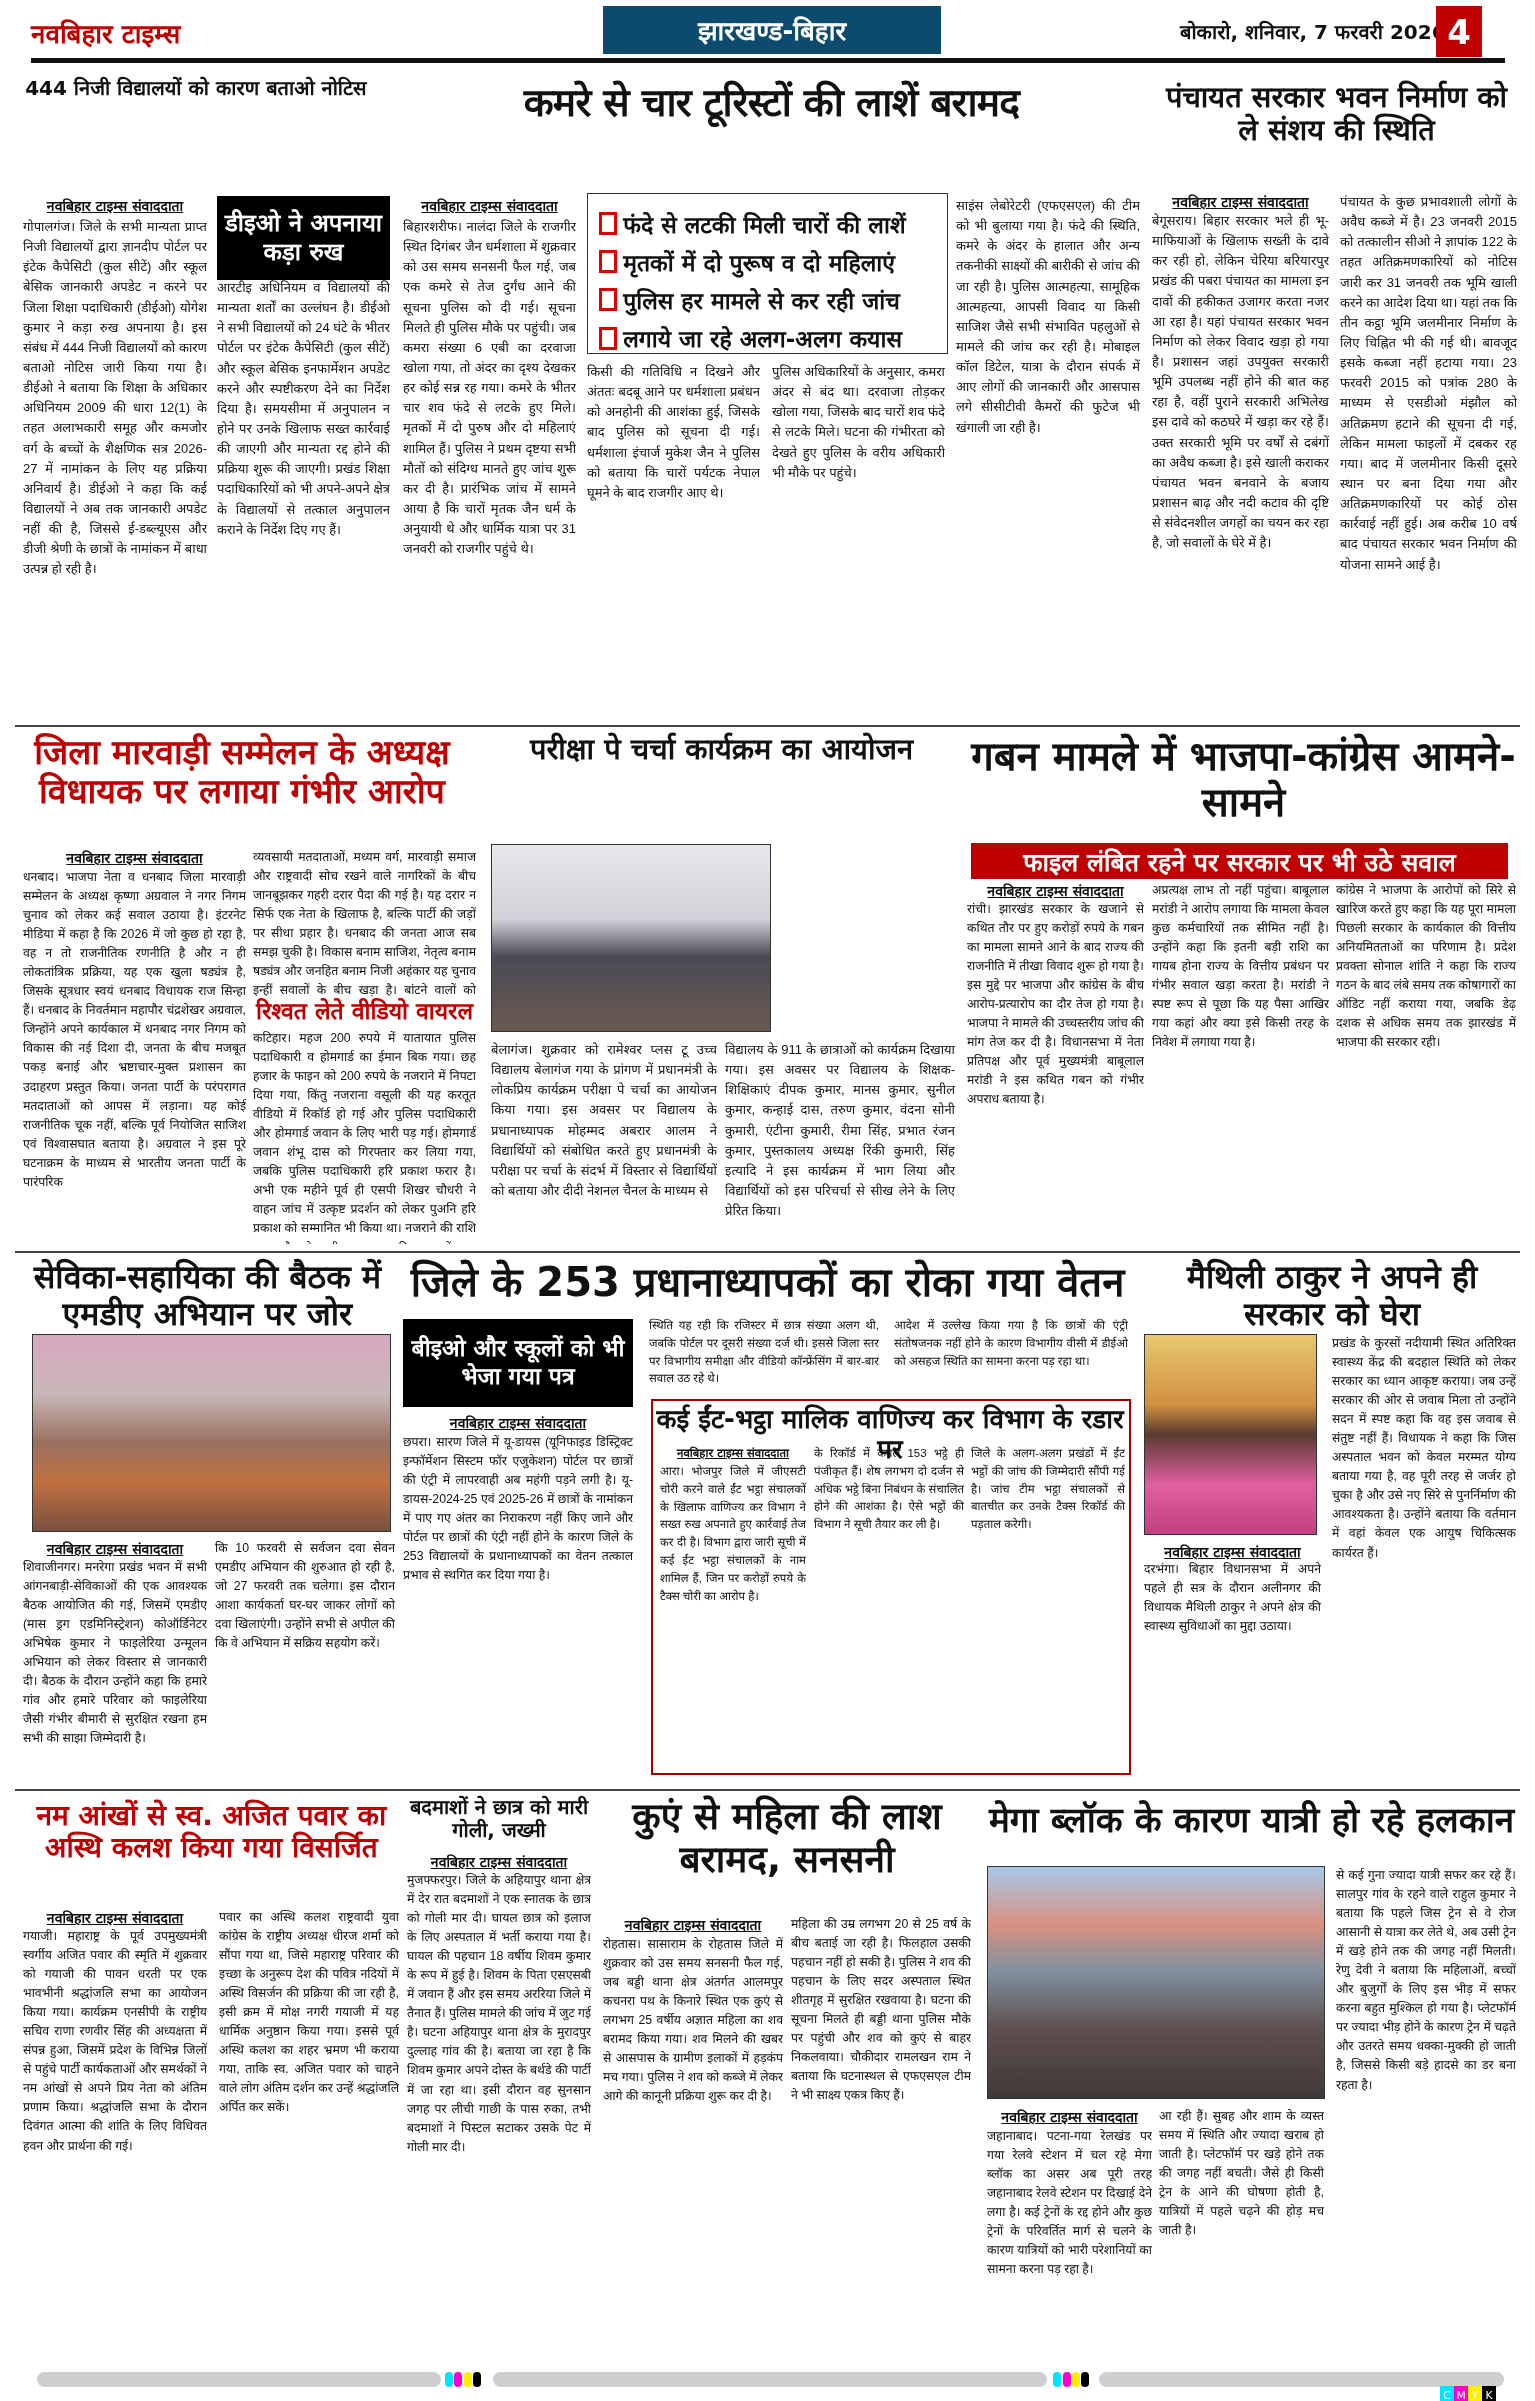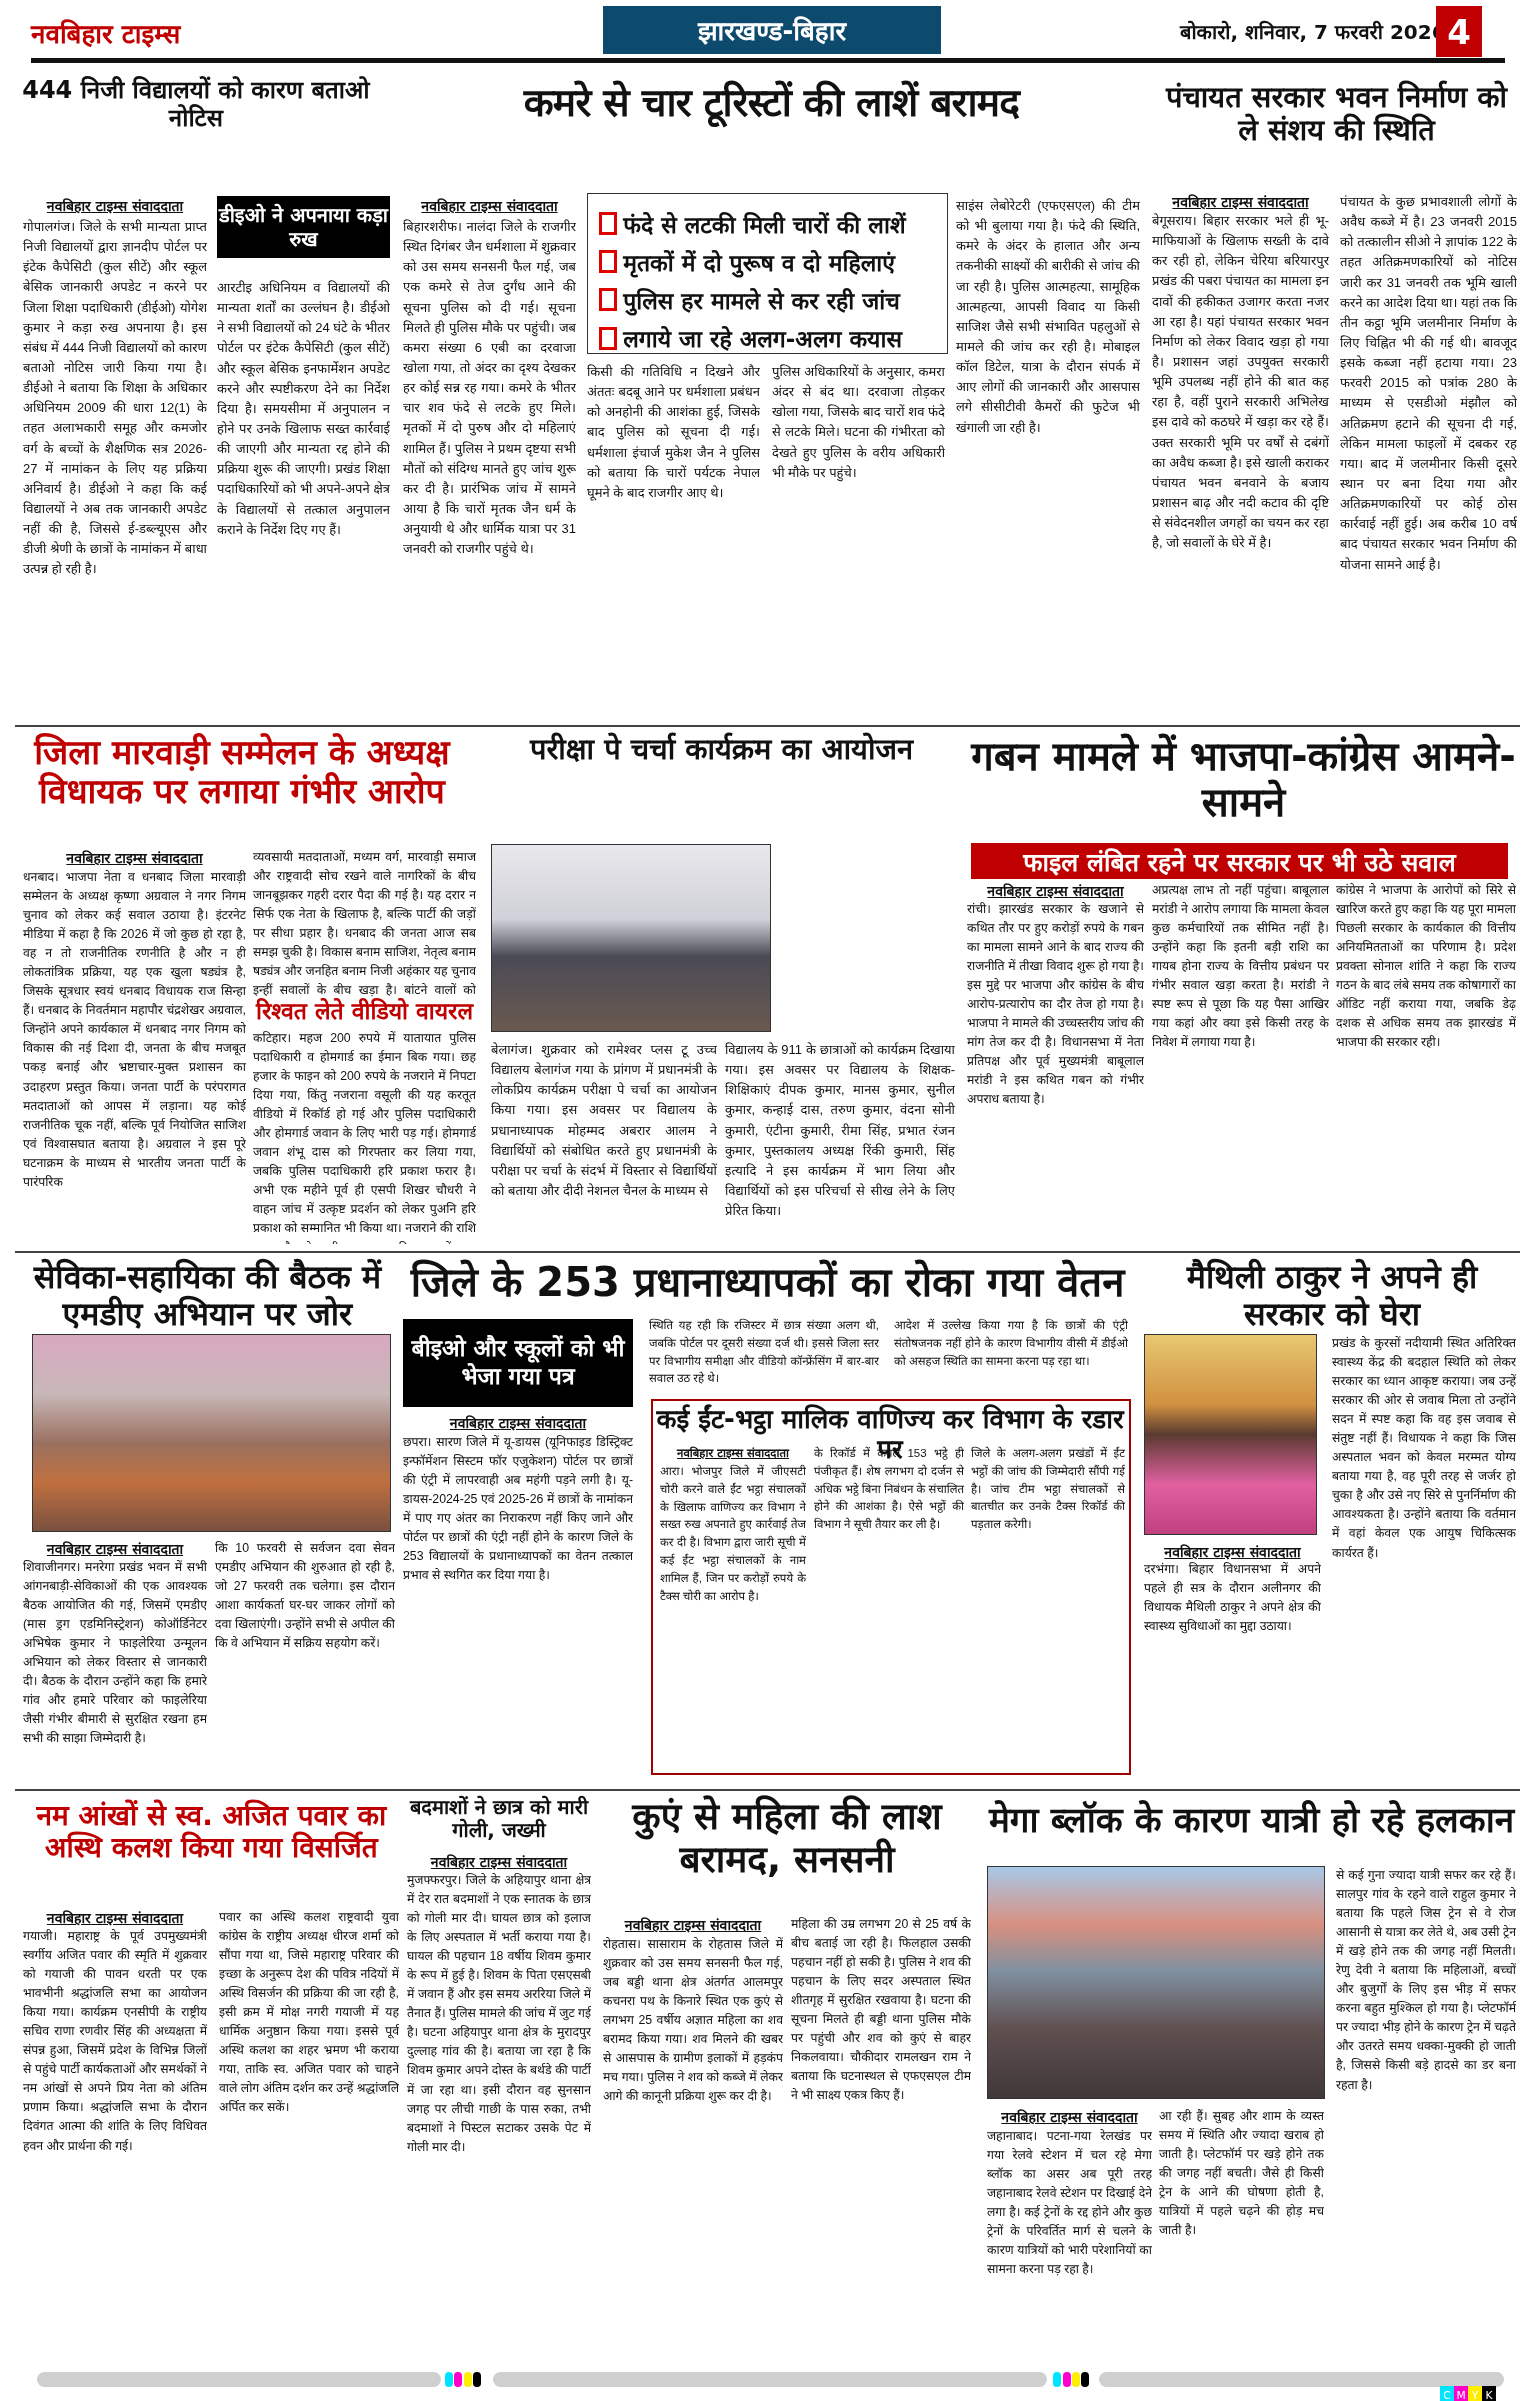--- a/index.html
+++ b/index.html
@@ -26,24 +26,24 @@
 </style>
 </head>
 <body>
 
 <div class="abs masthead-name">नवबिहार टाइम्स</div>
 <div class="abs section-box">झारखण्ड-बिहार</div>
 <div class="abs dateline">बोकारो, शनिवार, 7 फरवरी 2026</div>
 <div class="abs pageno">4</div>
 <div class="abs rule"></div>
 
-<div class="abs hl" style="left:15.4px;top:77px;width:361px;font-size:24px">444 निजी विद्यालयों को कारण बताओ नोटिस</div>
+<div class="abs hl" style="left:15.4px;top:77px;width:361px;font-size:20px">444 निजी विद्यालयों को कारण बताओ नोटिस</div>
 <span class="abs byline" style="left:23px;top:196px;width:184px">नवबिहार टाइम्स संवाददाता</span>
 <div class="abs body-text" style="left:23px;top:217px;width:184px;height:499px;overflow:hidden">गोपालगंज। जिले के सभी मान्यता प्राप्त निजी विद्यालयों द्वारा ज्ञानदीप पोर्टल पर इंटेक कैपेसिटी (कुल सीटें) और स्कूल बेसिक जानकारी अपडेट न करने पर जिला शिक्षा पदाधिकारी (डीईओ) योगेश कुमार ने कड़ा रुख अपनाया है। इस संबंध में 444 निजी विद्यालयों को कारण बताओ नोटिस जारी किया गया है। डीईओ ने बताया कि शिक्षा के अधिकार अधिनियम 2009 की धारा 12(1) के तहत अलाभकारी समूह और कमजोर वर्ग के बच्चों के शैक्षणिक सत्र 2026-27 में नामांकन के लिए यह प्रक्रिया अनिवार्य है। डीईओ ने कहा कि कई विद्यालयों ने अब तक जानकारी अपडेट नहीं की है, जिससे ई-डब्ल्यूएस और डीजी श्रेणी के छात्रों के नामांकन में बाधा उत्पन्न हो रही है।</div>
-<div class="abs blackbox" style="left:217px;top:196px;width:173px;height:62px;font-size:20px">डीइओ ने अपनाया कड़ा रुख</div>
+<div class="abs blackbox" style="left:217px;top:196px;width:173px;height:84px;font-size:24px">डीइओ ने अपनाया कड़ा रुख</div>
 <div class="abs body-text" style="left:217px;top:278px;width:173px;height:438px;overflow:hidden">आरटीइ अधिनियम व विद्यालयों की मान्यता शर्तों का उल्लंघन है। डीईओ ने सभी विद्यालयों को 24 घंटे के भीतर पोर्टल पर इंटेक कैपेसिटी (कुल सीटें) और स्कूल बेसिक इनफार्मेशन अपडेट करने और स्पष्टीकरण देने का निर्देश दिया है। समयसीमा में अनुपालन न होने पर उनके खिलाफ सख्त कार्रवाई की जाएगी और मान्यता रद्द होने की प्रक्रिया शुरू की जाएगी। प्रखंड शिक्षा पदाधिकारियों को भी अपने-अपने क्षेत्र के विद्यालयों से तत्काल अनुपालन कराने के निर्देश दिए गए हैं।</div>
 
 <div class="abs hl" style="left:403px;top:81px;width:737px;font-size:39px;letter-spacing:-0.8px">कमरे से चार टूरिस्टों की लाशें बरामद</div>
 <span class="abs byline" style="left:403px;top:196px;width:173px">नवबिहार टाइम्स संवाददाता</span>
 <div class="abs body-text" style="left:403px;top:217px;width:173px;height:499px;overflow:hidden">बिहारशरीफ। नालंदा जिले के राजगीर स्थित दिगंबर जैन धर्मशाला में शुक्रवार को उस समय सनसनी फैल गई, जब एक कमरे से तेज दुर्गंध आने की सूचना पुलिस को दी गई। सूचना मिलते ही पुलिस मौके पर पहुंची। जब कमरा संख्या 6 एबी का दरवाजा खोला गया, तो अंदर का दृश्य देखकर हर कोई सन्न रह गया। कमरे के भीतर चार शव फंदे से लटके हुए मिले। मृतकों में दो पुरुष और दो महिलाएं शामिल हैं। पुलिस ने प्रथम दृष्टया सभी मौतों को संदिग्ध मानते हुए जांच शुरू कर दी है। प्रारंभिक जांच में सामने आया है कि चारों मृतक जैन धर्म के अनुयायी थे और धार्मिक यात्रा पर 31 जनवरी को राजगीर पहुंचे थे।</div>
 <div class="abs bullets" style="left:587px;top:193px;width:361px;height:161px">
   <div class="bullet">
       <span class="sq"></span>
       <span>फंदे से लटकी मिली चारों की लाशें</span>
     </div>

